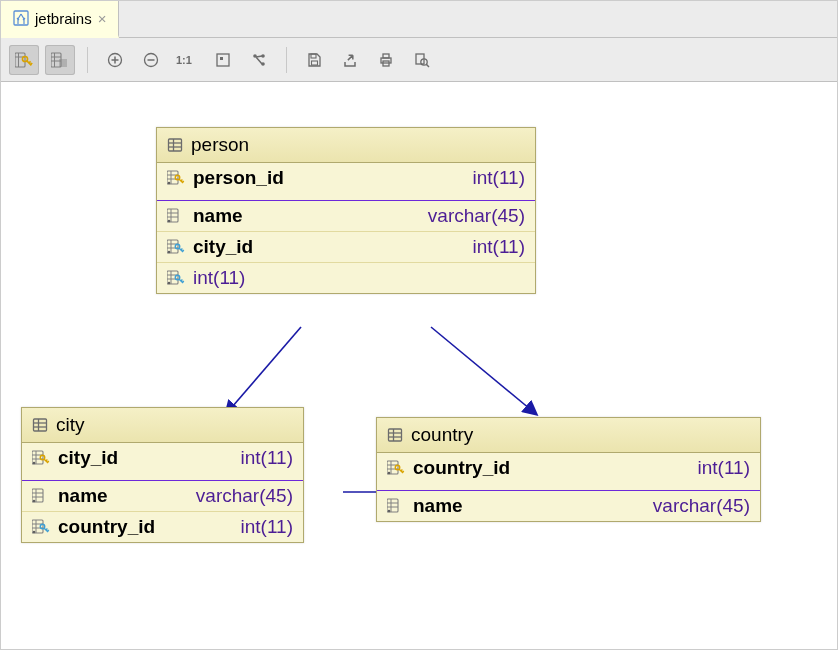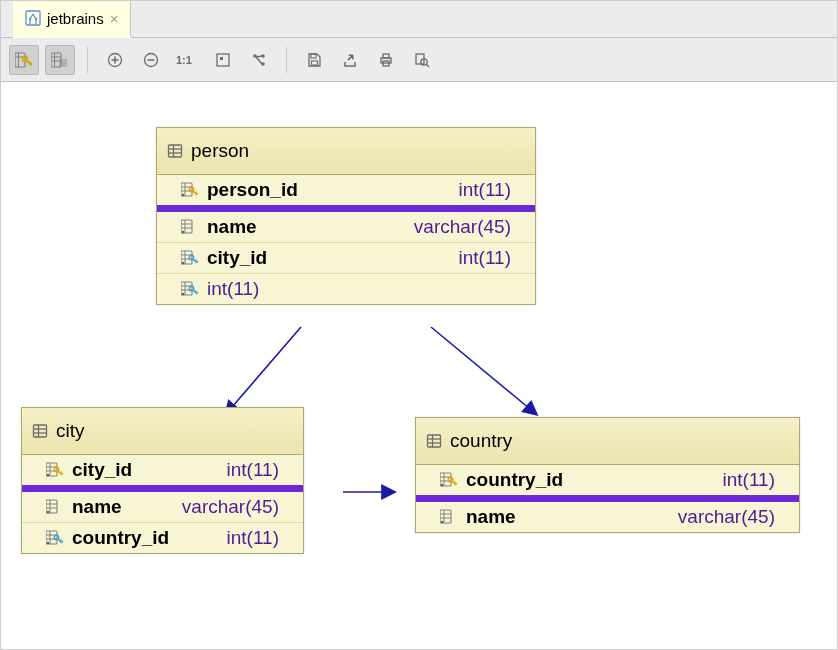--- a/index.html
+++ b/index.html
@@ -13,21 +13,20 @@
     height: 650px;
     overflow: hidden;
     border: 1px solid #ccc;
   }
   .tab-bar {
     height: 37px;
     background: #ececec;
     border-bottom: 1px solid #c0c0c0;
     display: flex;
     align-items: stretch;
-    padding-left: 12px;
   }
   .tab {
     display: flex;
     align-items: center;
     gap: 6px;
     padding: 0 12px;
     background: #ffffe1;
     border-right: 1px solid #c0c0c0;
     border-bottom: 3px solid #ffffe1;
     margin-bottom: -1px;
@@ -76,43 +75,43 @@
   .entity {
     position: absolute;
     border: 1px solid #b0a96e;
     background: #f8f5d5;
     box-shadow: 0 0 2px rgba(0,0,0,0.15);
   }
   .entity-header {
     display: flex;
     align-items: center;
     gap: 8px;
-    padding: 12px 10px;
+    padding: 6px 10px;
     border-bottom: 1px solid #b0a96e;
     background: linear-gradient(#f5f0c7, #ebe4ae);
     font-size: 19px;
   }
   .row {
     display: flex;
     align-items: center;
-    padding: 4px 24px;
+    padding: 4px 10px;
     gap: 8px;
     font-size: 19px;
     border-bottom: 1px solid #e2daa0;
   }
   .row:last-child { border-bottom: none; }
-  .rows.sep { border-top: 7px solid #6d28d9; }
+  .rows.sep { border-top: 1px solid #6d28d9; margin-top: 7px; }
   .colname { font-weight: 700; flex: 1; }
   .coltype { color: #4c1d95; text-align: right; white-space: nowrap; }
   .icon { flex: 0 0 auto; display: flex; }
 
   
   #t-person  { left: 155px; top: 45px;  width: 380px; }
   #t-city    { left: 20px;  top: 325px; width: 283px; }
-  #t-country { left: 414px; top: 335px; width: 385px; }
+  #t-country { left: 375px; top: 335px; width: 385px; }
 </style>
 </head>
 <body>
 
 <svg width="0" height="0" style="position:absolute">
   <defs>
     <g id="i-diagram">
       <rect x="1" y="1" width="14" height="14" rx="1" fill="none" stroke="#5a8fd6" stroke-width="1.3"></rect>
       <path d="M5 14 L5 9 L8 4 M11 14 L11 9 L8 4" fill="none" stroke="#5a8fd6" stroke-width="1.2"></path>
       <path d="M4 8 L6 10 M10 10 L12 8" stroke="#5a8fd6" stroke-width="1.2"></path>

